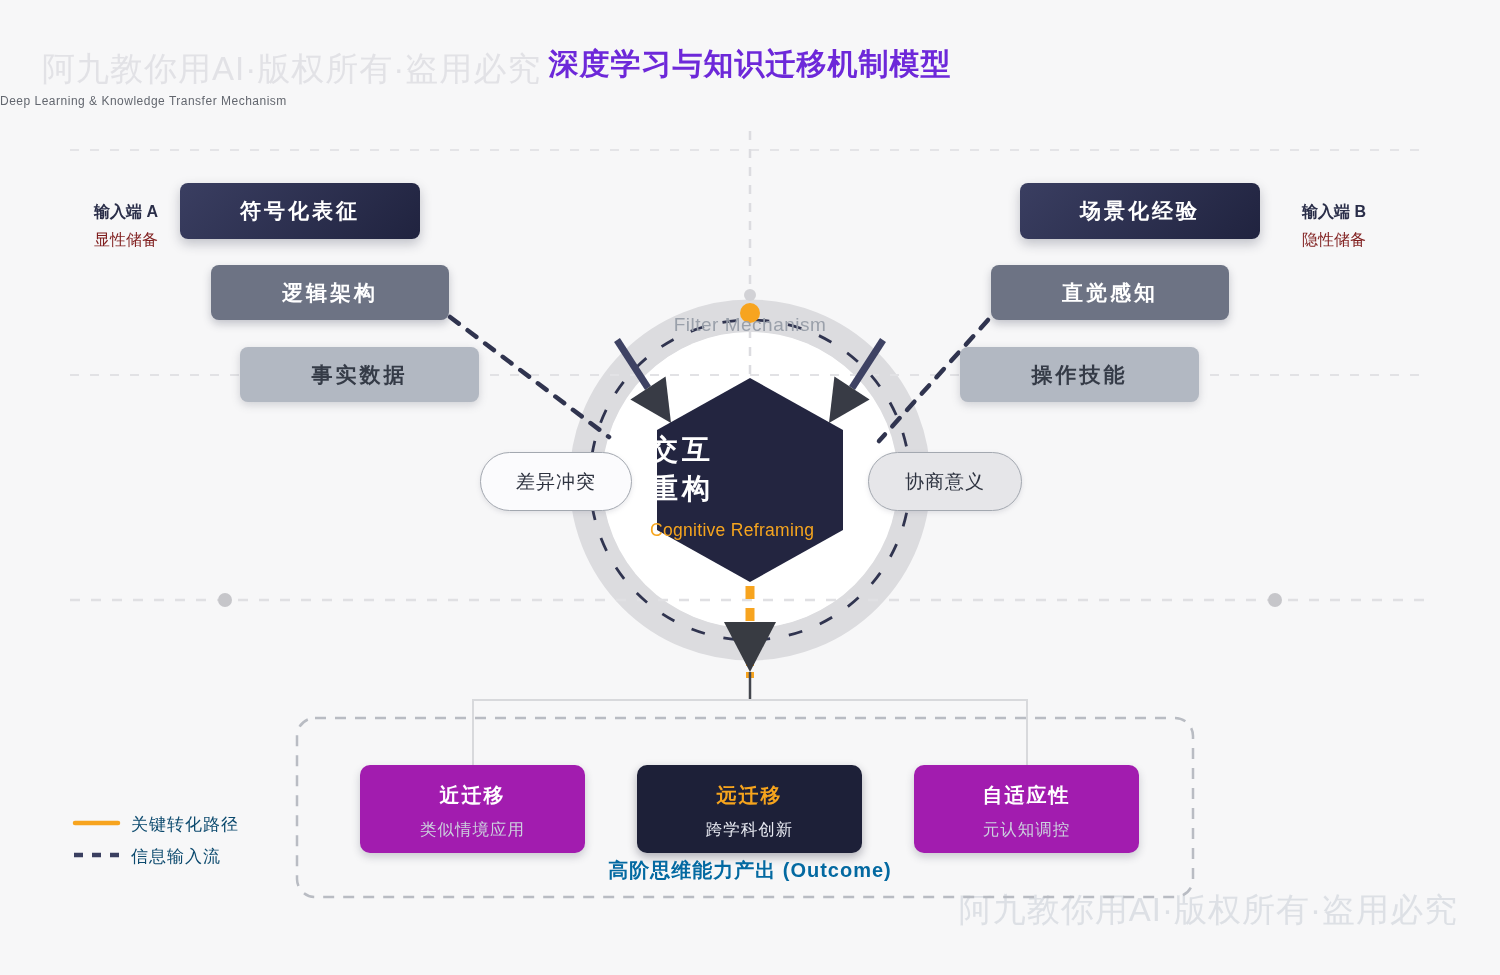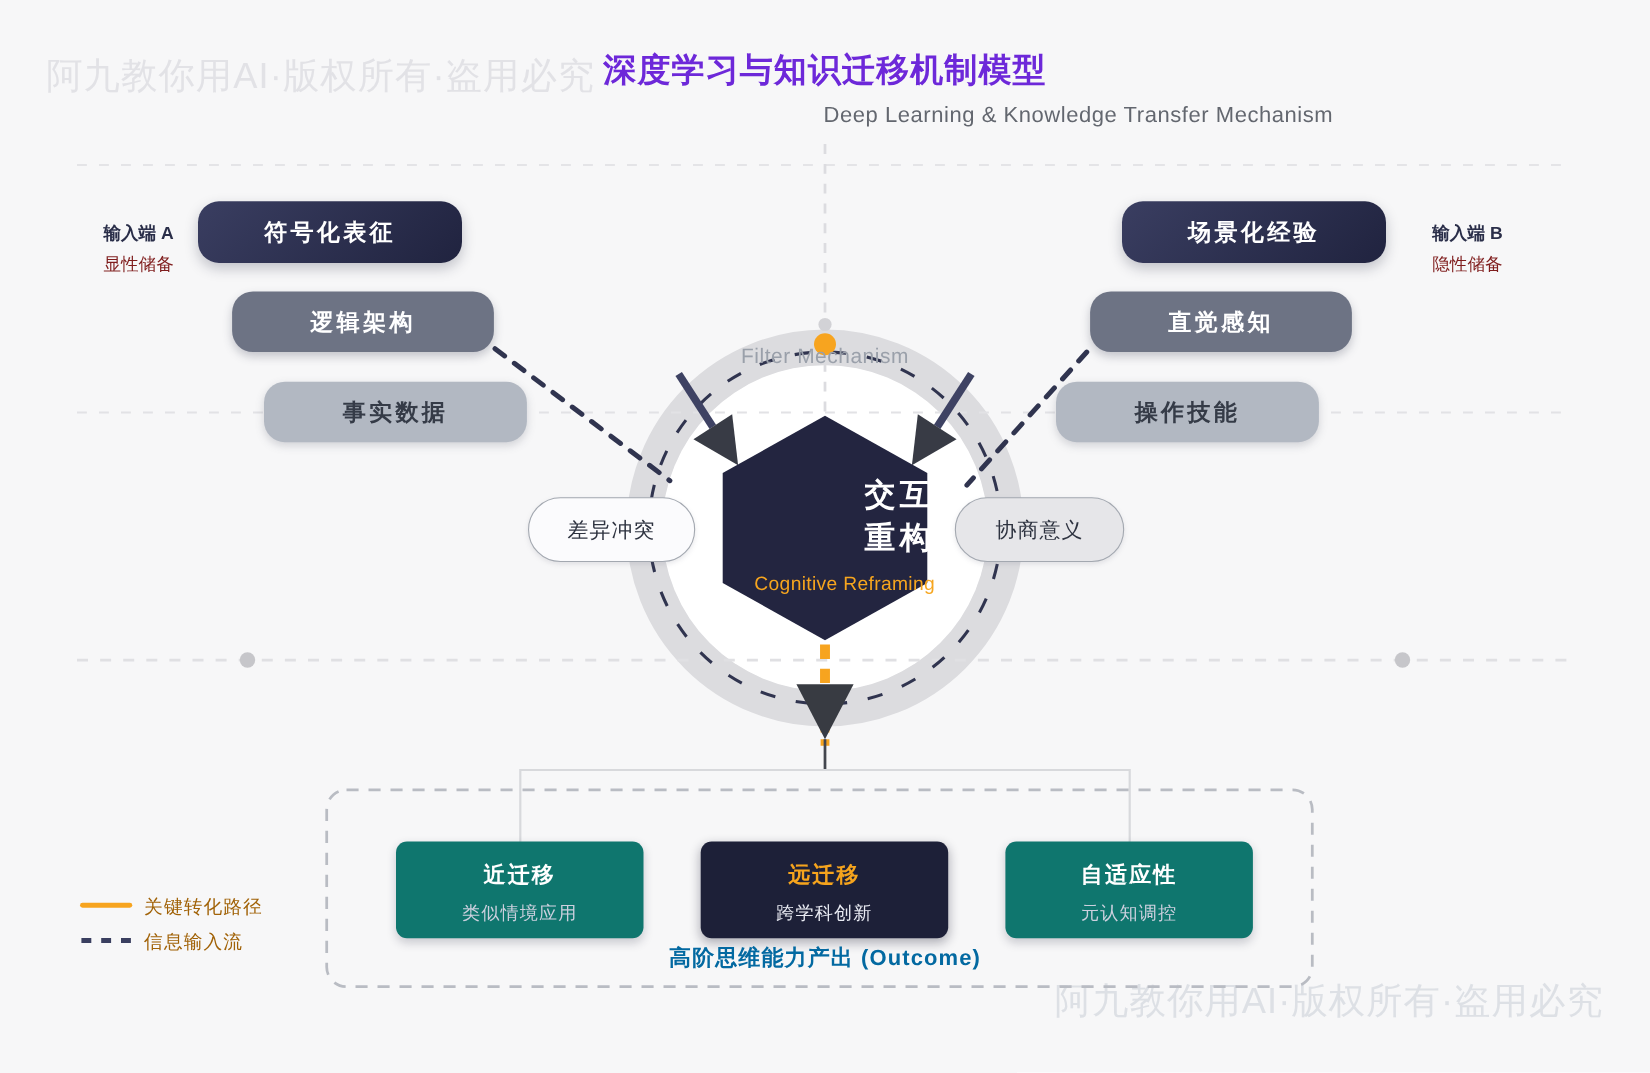--- a/index.html
+++ b/index.html
@@ -14,67 +14,67 @@
   .watermark {
     color:#e2e2e6; font-size:33px; letter-spacing:1px; white-space:nowrap; font-weight:400;
   }
   .wm-br { color:#dde0e5; }
 
   .page-title {
     left:0; top:44px; width:1500px; text-align:center;
     font-size:30px; font-weight:bold; color:#6d28d9; letter-spacing:1px;
   }
   .page-subtitle {
-    left:0; top:94px; width:1212px; text-align:right;
-    font-size:20px; color:#63676f; letter-spacing:0.5px;
+    left:0; top:94px; width:1212px; text-align:left;
+    font-size:12px; color:#63676f; letter-spacing:0.5px;
   }
 
   .side-label { width:96px; text-align:center; }
   .side-label .l1 { font-size:16px; font-weight:bold; color:#2a2e49; }
   .side-label .l2 { font-size:16px; color:#7f1d1d; margin-top:7px; }
 
   .io-box {
-    border-radius:19px; display:flex; align-items:center; justify-content:center;
+    border-radius:8px; display:flex; align-items:center; justify-content:center;
     font-size:21px; font-weight:bold; color:#ffffff; letter-spacing:3px;text-align:center;
   }
   .io-dark  { background:linear-gradient(135deg,#3a3e61 0%,#20233f 100%); box-shadow:0 5px 12px rgba(30,34,60,0.25); }
   .io-medium{ background:#6d7384; box-shadow:0 4px 9px rgba(60,65,85,0.28); }
   .io-light { background:#b2b8c2; color:#353b47; box-shadow:0 3px 8px rgba(90,95,110,0.25); }
 
   .filter-label {
     left:600px; top:314px; width:300px; text-align:center;
     font-size:19px; color:#9aa0aa; letter-spacing:0.5px;
   }
 
   .pill {
     border-radius:30px; display:flex; align-items:center; justify-content:center;
     font-size:19px; color:#2e3340; border:1.5px solid #a3a8b0; letter-spacing:1px;
     box-shadow:0 2px 5px rgba(120,124,140,0.18);
   }
   .pill-left  { background:#fbfbfd; }
   .pill-right { background:#e6e6e9; }
 
-  .hex-text { left:650px; top:430px; width:200px; text-align:right; color:#ffffff; }
+  .hex-text { left:650px; top:430px; width:200px; text-align:left; color:#ffffff; }
   .hex-line { font-size:28px; font-weight:bold; letter-spacing:4px; line-height:39px; }
   .hex-cap  { margin-top:12px; font-size:17.5px; color:#f6a51e; letter-spacing:0.3px; }
 
   .out-box { border-radius:10px; text-align:center; color:#ffffff; padding-top:17px; box-sizing:border-box; }
-  .out-slate { background:#0f766e; box-shadow:0 4px 9px rgba(40,44,70,0.22); }
+  .out-slate { background:#a21caf; box-shadow:0 4px 9px rgba(40,44,70,0.22); }
   .out-dark  { background:#1d2038; box-shadow:0 4px 10px rgba(18,20,40,0.32); }
   .out-title { font-size:20px; font-weight:bold; letter-spacing:2px; }
   .out-sub   { margin-top:10px; font-size:16.5px; color:#ccd0de; letter-spacing:1px; }
   .out-dark .out-title { color:#f6a41d; }
   .out-dark .out-sub   { color:#e9ebf3; }
 
   .outcome-caption {
     left:550px; top:857px; width:400px; text-align:center;
     font-size:20px; font-weight:bold; color:#0369a1; letter-spacing:1px;
   }
 
-  .legend-label { font-size:17px; color:#a16207; letter-spacing:1px; }
+  .legend-label { font-size:17px; color:#0c4a6e; letter-spacing:1px; }
 </style>
 </head>
 <body>
 
 <div class="canvas">
 
   <div class="abs watermark" style="left:42px; top:47px;">阿九教你用AI·版权所有·盗用必究</div>
   <div class="abs watermark wm-br" style="right:42px; top:888px;">阿九教你用AI·版权所有·盗用必究</div>
 
   <svg class="overlay" viewBox="0 0 1500 975">

